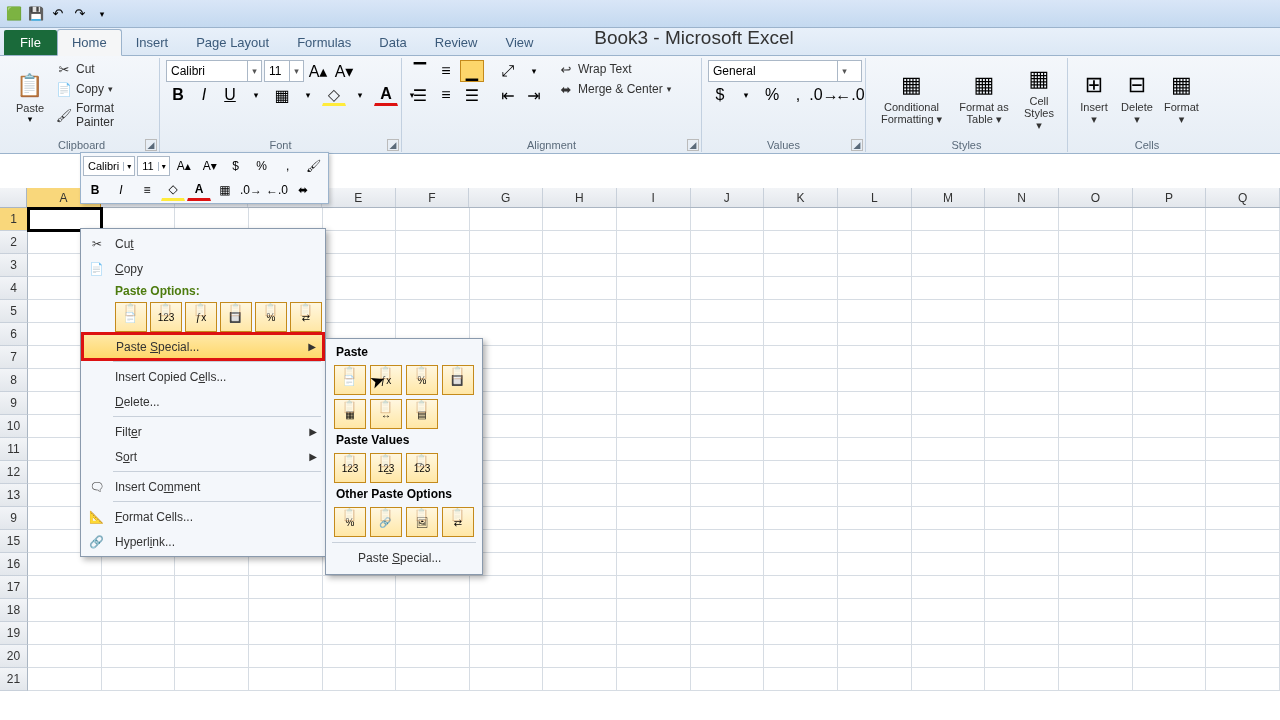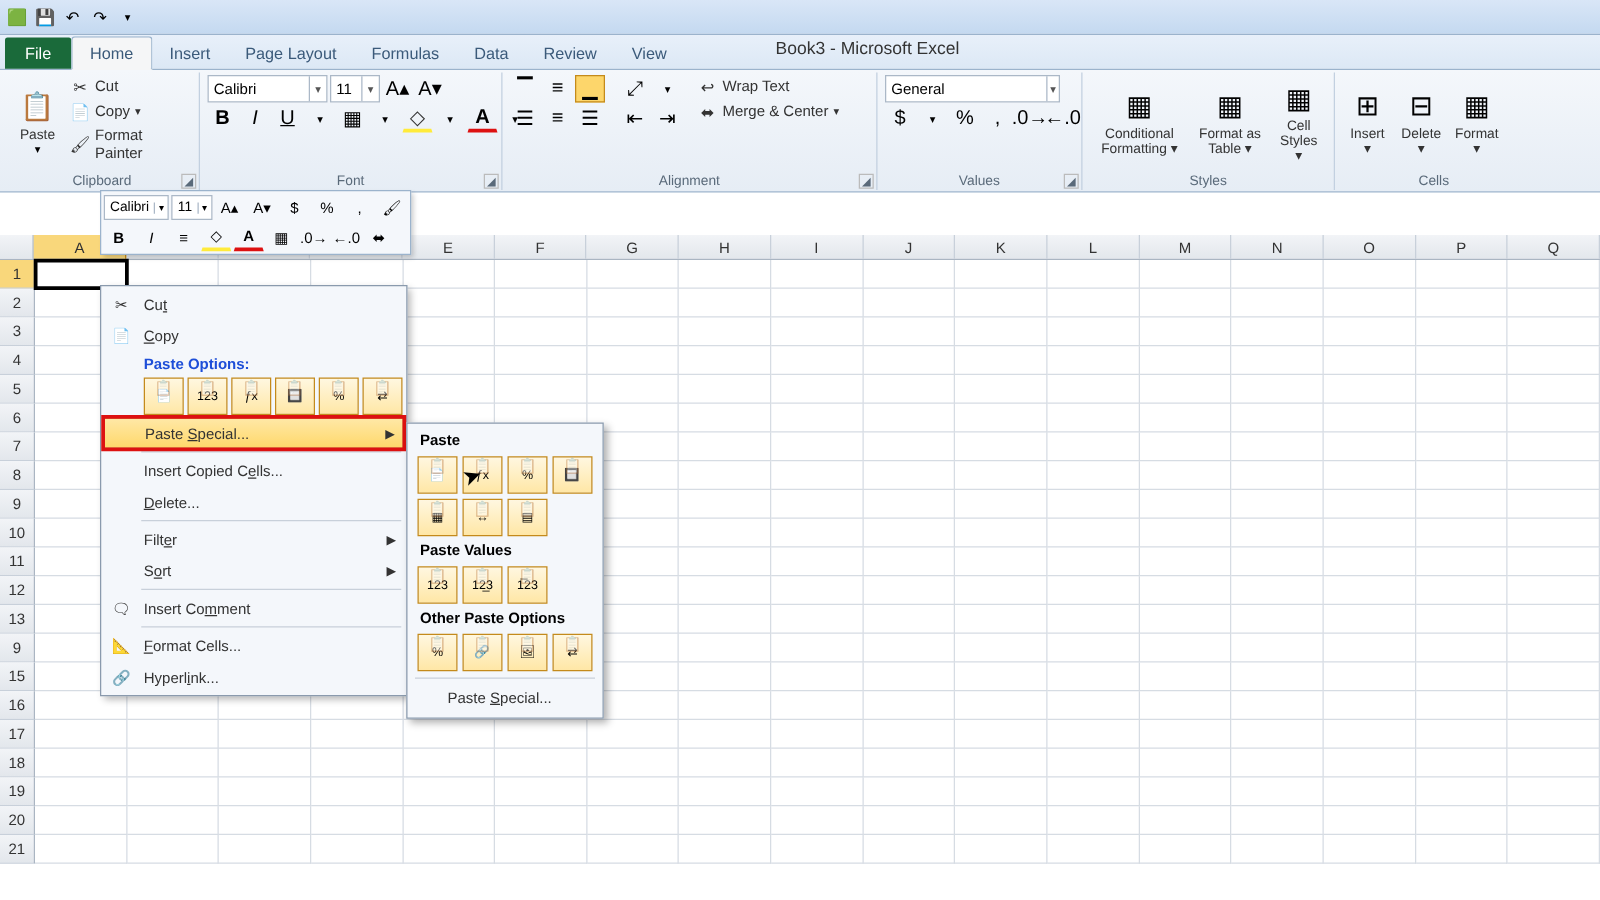--- a/index.html
+++ b/index.html
@@ -2,21 +2,21 @@
 <html><head>
 <meta charset="utf-8">
 <style>
 * { margin: 0; padding: 0; box-sizing: border-box; font-family: "Segoe UI", Tahoma, sans-serif; }
 body { background: #fff; overflow: hidden; width: 1280px; height: 720px; position: relative; }
 
 
 .titlebar { height: 28px; background: linear-gradient(to bottom, #d9e6f7 0%, #c4d9f0 100%); display: flex; align-items: center; padding: 0 4px; border-bottom: 1px solid #9bb3cc; }
 .titlebar .qat { display: flex; align-items: center; gap: 2px; }
 .titlebar .qat-icon { width: 20px; height: 20px; display: flex; align-items: center; justify-content: center; font-size: 13px; }
-.titlebar .title-text { flex: 1; text-align: center; font-size: 14px; color: #333; margin-top: 48px; }
+.titlebar .title-text { flex: 1; text-align: center; font-size: 19px; color: #333; margin-top: 48px; }
 
 
 .tabs { height: 28px; background: linear-gradient(to bottom, #e8f0fa 0%, #dce8f5 100%); display: flex; align-items: flex-end; padding-left: 4px; border-bottom: 1px solid #9bb3cc; }
 .tab { padding: 5px 14px; font-size: 13px; color: #3b5a7a; cursor: pointer; }
 .tab.file { background: #1a6a3a; color: #fff; border-radius: 2px 2px 0 0; padding: 5px 16px; }
 .tab.active { background: #f5f6f7; border: 1px solid #9bb3cc; border-bottom: 1px solid #f5f6f7; border-radius: 3px 3px 0 0; color: #3b5a7a; font-weight: normal; margin-bottom: -1px; }
 
 
 .ribbon { height: 98px; background: linear-gradient(to bottom, #f4f7fb 0%, #e6edf5 100%); border-bottom: 1px solid #9bb3cc; display: flex; padding: 2px 4px 0 4px; }
 .ribbon-group { border-right: 1px solid #c2d0e0; padding: 2px 6px 2px 6px; display: flex; flex-direction: column; height: 94px; position: relative; }
@@ -66,21 +66,21 @@
 .mini-toolbar .mcombo .dd { font-size: 8px; padding: 0 3px; border-left: 1px solid #abb8c7;}
 
 
 .ctx-menu { position: absolute; left: 80px; top: 228px; width: 246px; background: #f4f7fb; border: 1px solid #8a9aad; box-shadow: 3px 3px 6px rgba(0,0,0,0.3); z-index: 10; padding: 2px; }
 .ctx-item { display: flex; align-items: center; height: 25px; padding: 0 6px 0 2px; font-size: 12px; color: #333; cursor: pointer; position: relative; }
 .ctx-item .ico-slot { width: 24px; height: 22px; display: flex; align-items: center; justify-content: center; margin-right: 6px; }
 .ctx-item .arrow { margin-left: auto; font-size: 10px; }
 .ctx-item.highlight { background: linear-gradient(to bottom, #ffe8a6, #ffd86b); border: 1px solid #c48a1b; }
 .ctx-item.highlight.redframe { outline: 3px solid #d11; outline-offset: -1px; }
 .ctx-sep { height: 1px; background: #c8d0da; margin: 2px 2px 2px 30px; }
-.ctx-label { font-size: 12px; font-weight: bold; color: #1d4ed8; padding: 3px 0 2px 32px; }
+.ctx-label { font-size: 12px; font-weight: bold; color: #4d7c0f; padding: 3px 0 2px 32px; }
 
 .paste-opts { display: flex; gap: 3px; padding: 2px 0 2px 32px; }
 .paste-opt { width: 32px; height: 30px; border: 1px solid #c48a1b; background: linear-gradient(to bottom,#fff7e0,#ffe7a6); display: flex; align-items: center; justify-content: center; font-size: 10px; cursor: pointer; position: relative; }
 .paste-opt::before { content:"📋"; position:absolute; top:0; font-size:12px; opacity:0.4;}
 
 
 .sub-menu { position: absolute; left: 325px; top: 338px; width: 158px; background: #f4f7fb; border: 1px solid #8a9aad; box-shadow: 3px 3px 6px rgba(0,0,0,0.3); z-index: 11; padding: 4px; }
 .sub-label { font-size: 12px; font-weight: bold; padding: 2px 2px 4px 6px; }
 .sub-row { display: flex; gap: 4px; padding: 2px 4px; }
 .sub-opt { width: 32px; height: 30px; border: 1px solid #c48a1b; background: linear-gradient(to bottom,#fff7e0,#ffe7a6); display: flex; align-items: center; justify-content: center; font-size: 10px; cursor: pointer; position:relative;}
@@ -215,21 +215,21 @@
             <span style="font-size:9px">▾</span>
           </div>
       </div>
     </div>
     <div class="ribbon-group-label">Alignment</div>
     <div class="ribbon-group-dialog">◢</div>
   </div>
 
   <div class="ribbon-group" style="width:164px">
     <div class="ribbon-body vstack">
-      <div class="combo" style="width:140px">
+      <div class="combo" style="width:154px">
           <input style="width: 128px;" value="General">
           <span class="dd">▾</span>
         </div>
       <div class="small-row">
         <div class="toggle-btn">$</div>
         <div class="toggle-btn" style="font-size:9px">▾</div>
         <div class="toggle-btn">%</div>
         <div class="toggle-btn">,</div>
         <div class="toggle-btn">.0→</div>
         <div class="toggle-btn">←.0</div>

